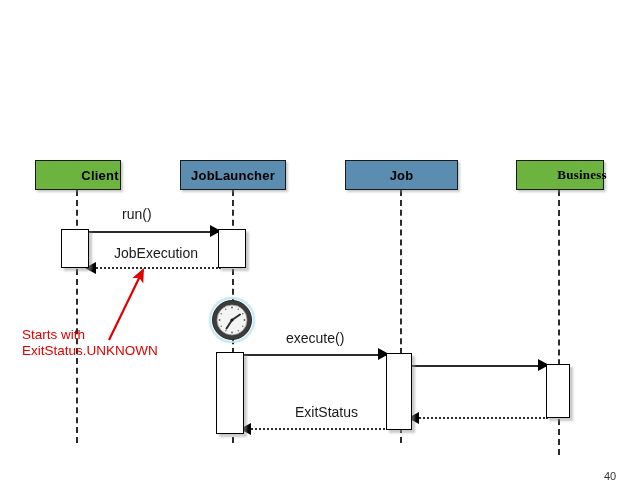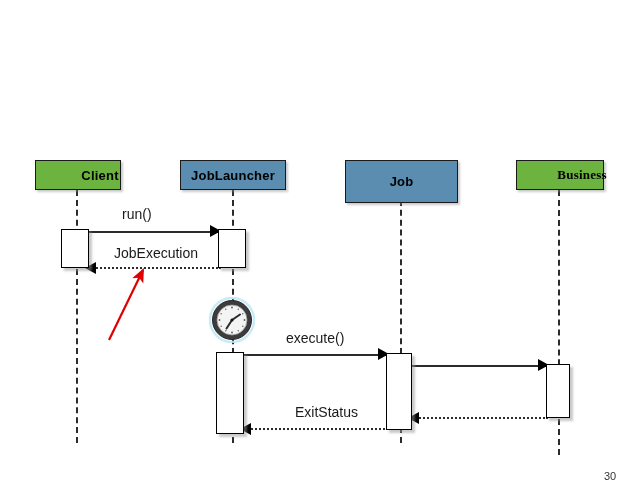--- a/index.html
+++ b/index.html
@@ -125,21 +125,21 @@
   <div class="lifeline" style="left:558px; top:190px; height:265px;"></div>
 
   <div class="participant p-green" style="left:35px; top:160px; width:86px; height:30px;">
     <span class="plabel">Client</span>
   </div>
 
   <div class="participant p-blue" style="left:180px; top:160px; width:106px; height:30px;text-align:center;">
     <span class="plabel">JobLauncher</span>
   </div>
 
-  <div class="participant p-blue" style="left:345px; top:160px; width:113px; height:43px;text-align:right;">
+  <div class="participant p-blue" style="left:345px; top:160px; width:113px; height:30px;text-align:right;">
     <span class="plabel">Job</span>
   </div>
 
   <div class="participant p-green" style="left:516px; top:160px; width:88px; height:30px;font-family:Liberation Serif, serif;">
     <span class="plabel">Business</span>
   </div>
 
   <div class="msg-label" style="left:112px; top:206px;">run()</div>
   <div class="msg-line msg-solid" style="left:89px; top:231px; width:132px;"></div>
   <div class="arrowhead arrow-right" style="left:210px; top:225px;"></div>
@@ -198,16 +198,20 @@
 
   <svg class="red-arrow" width="642" height="491">
     <defs>
       <marker id="redhead" markerWidth="7" markerHeight="7" refX="5.5" refY="3.2" orient="auto" markerUnits="strokeWidth">
         <path d="M0,0.4 L6.5,3.2 L0,6 L1.6,3.2 Z" fill="#e00000"></path>
       </marker>
     </defs>
     <line x1="109" y1="340" x2="143" y2="270" stroke="#e00000" stroke-width="2.2" marker-end="url(#redhead)"></line>
   </svg>
 
-
-  <div class="page-number" style="left:604px; top:470px;">30</div>
+  <div class="annotation" style="left:22px; top:327px;">
+    <span class="ann-line">Starts with</span>
+    <span class="ann-line">ExitStatus.UNKNOWN</span>
+  </div>
+
+  <div class="page-number" style="left:604px; top:470px;">40</div>
 
 </div>
 
 </body></html>

